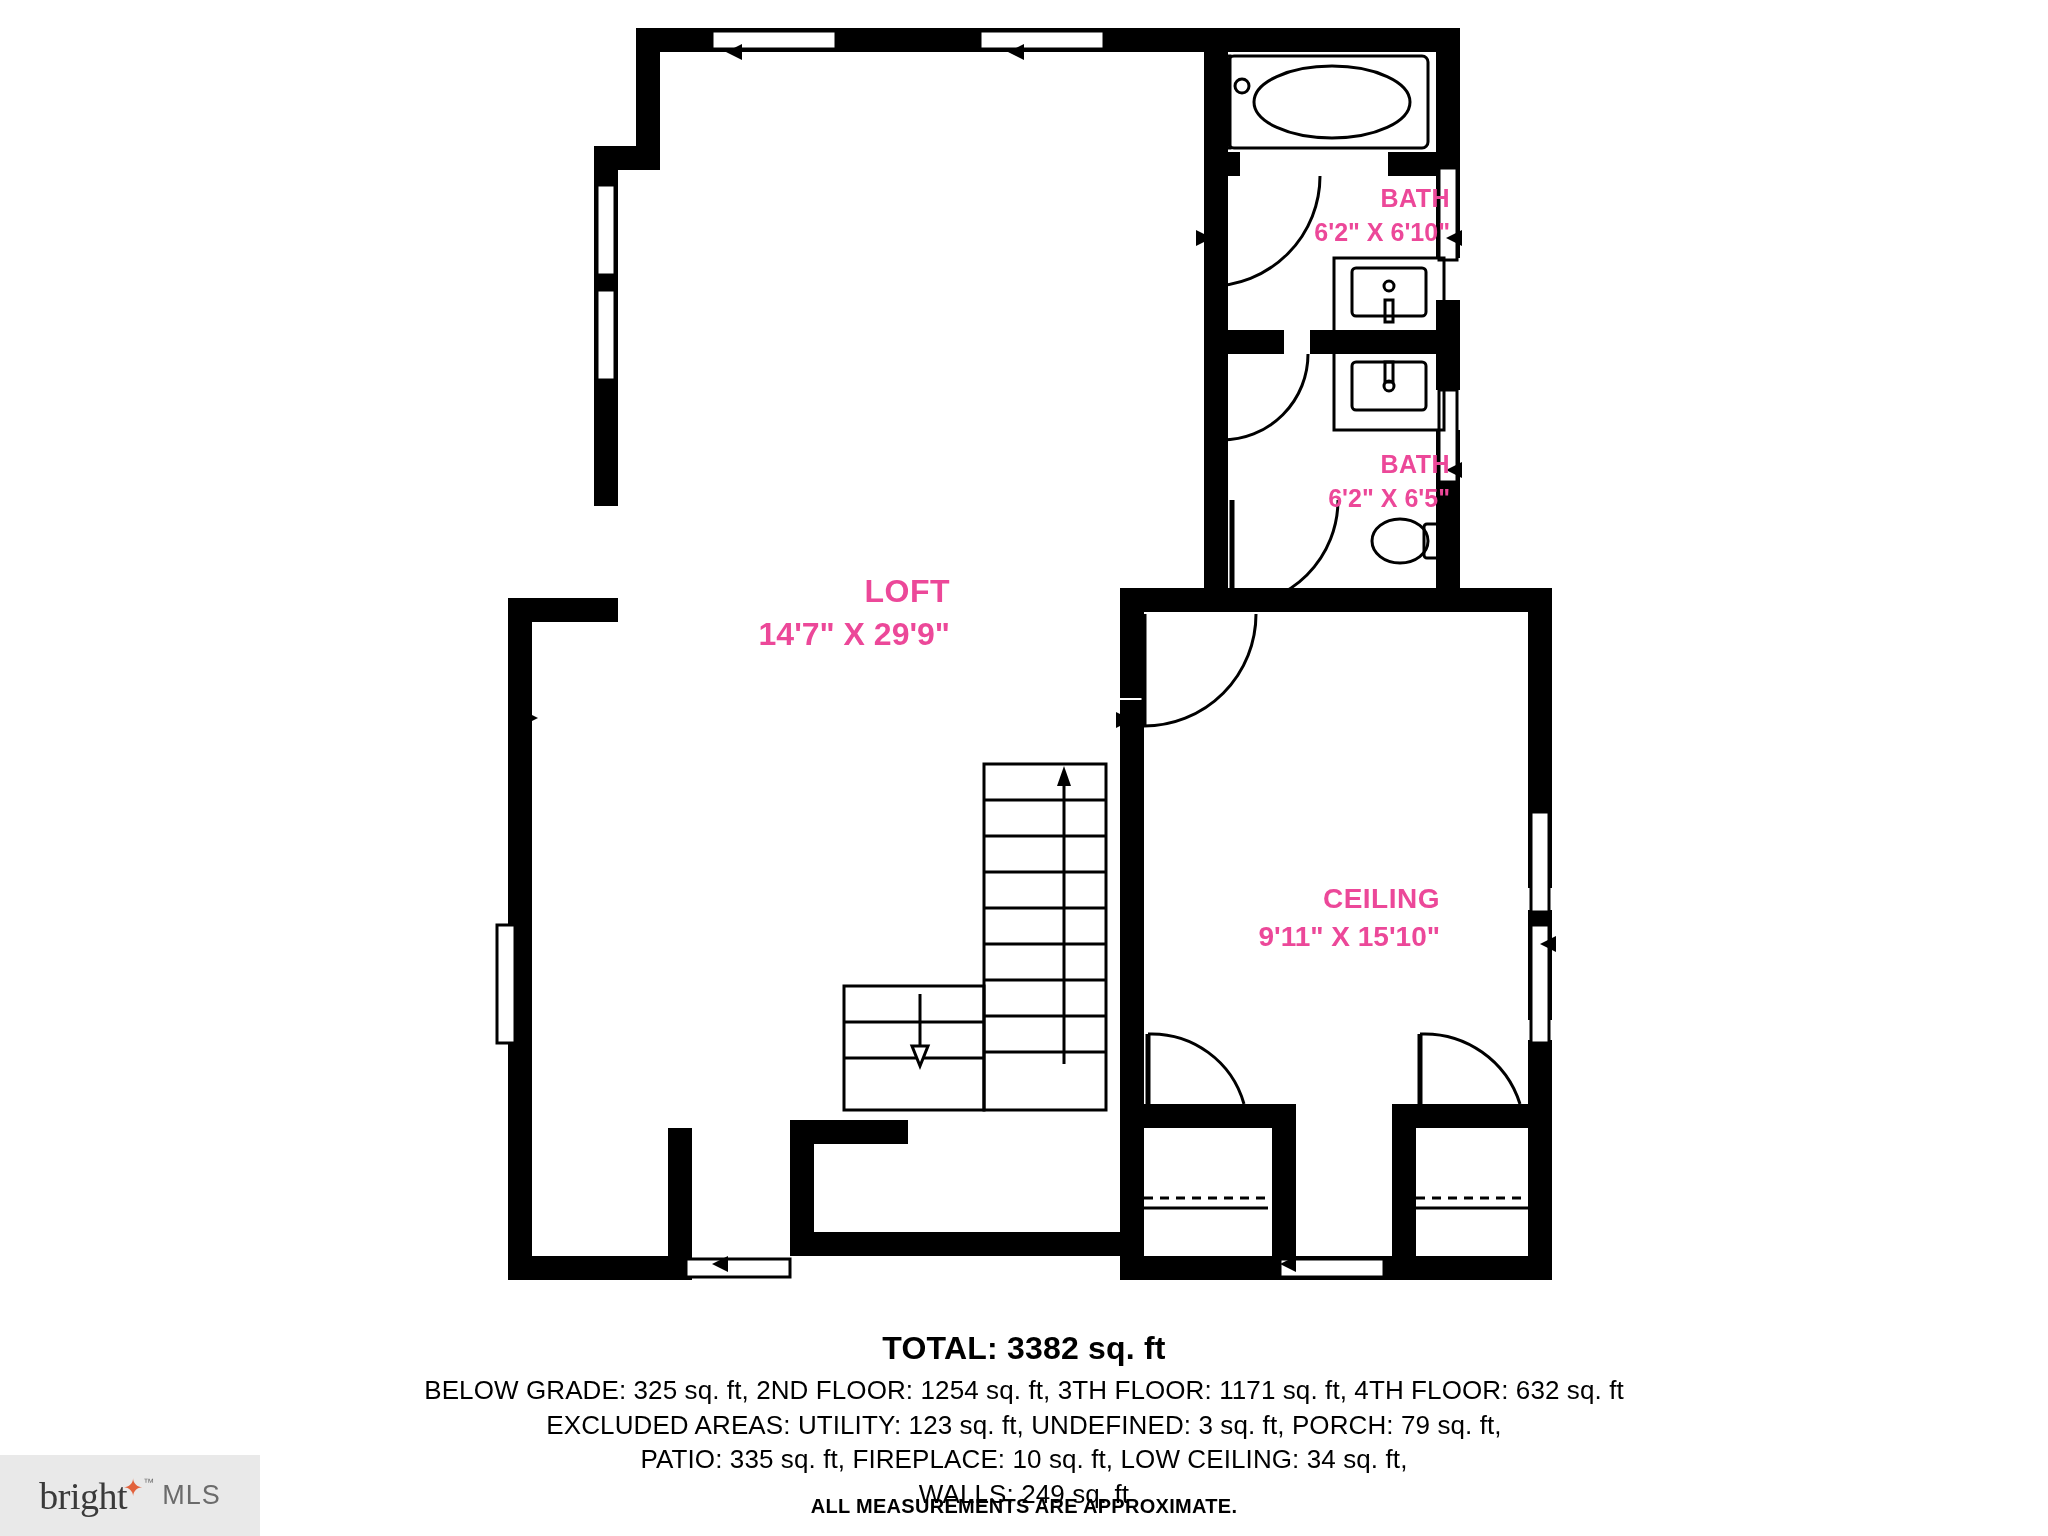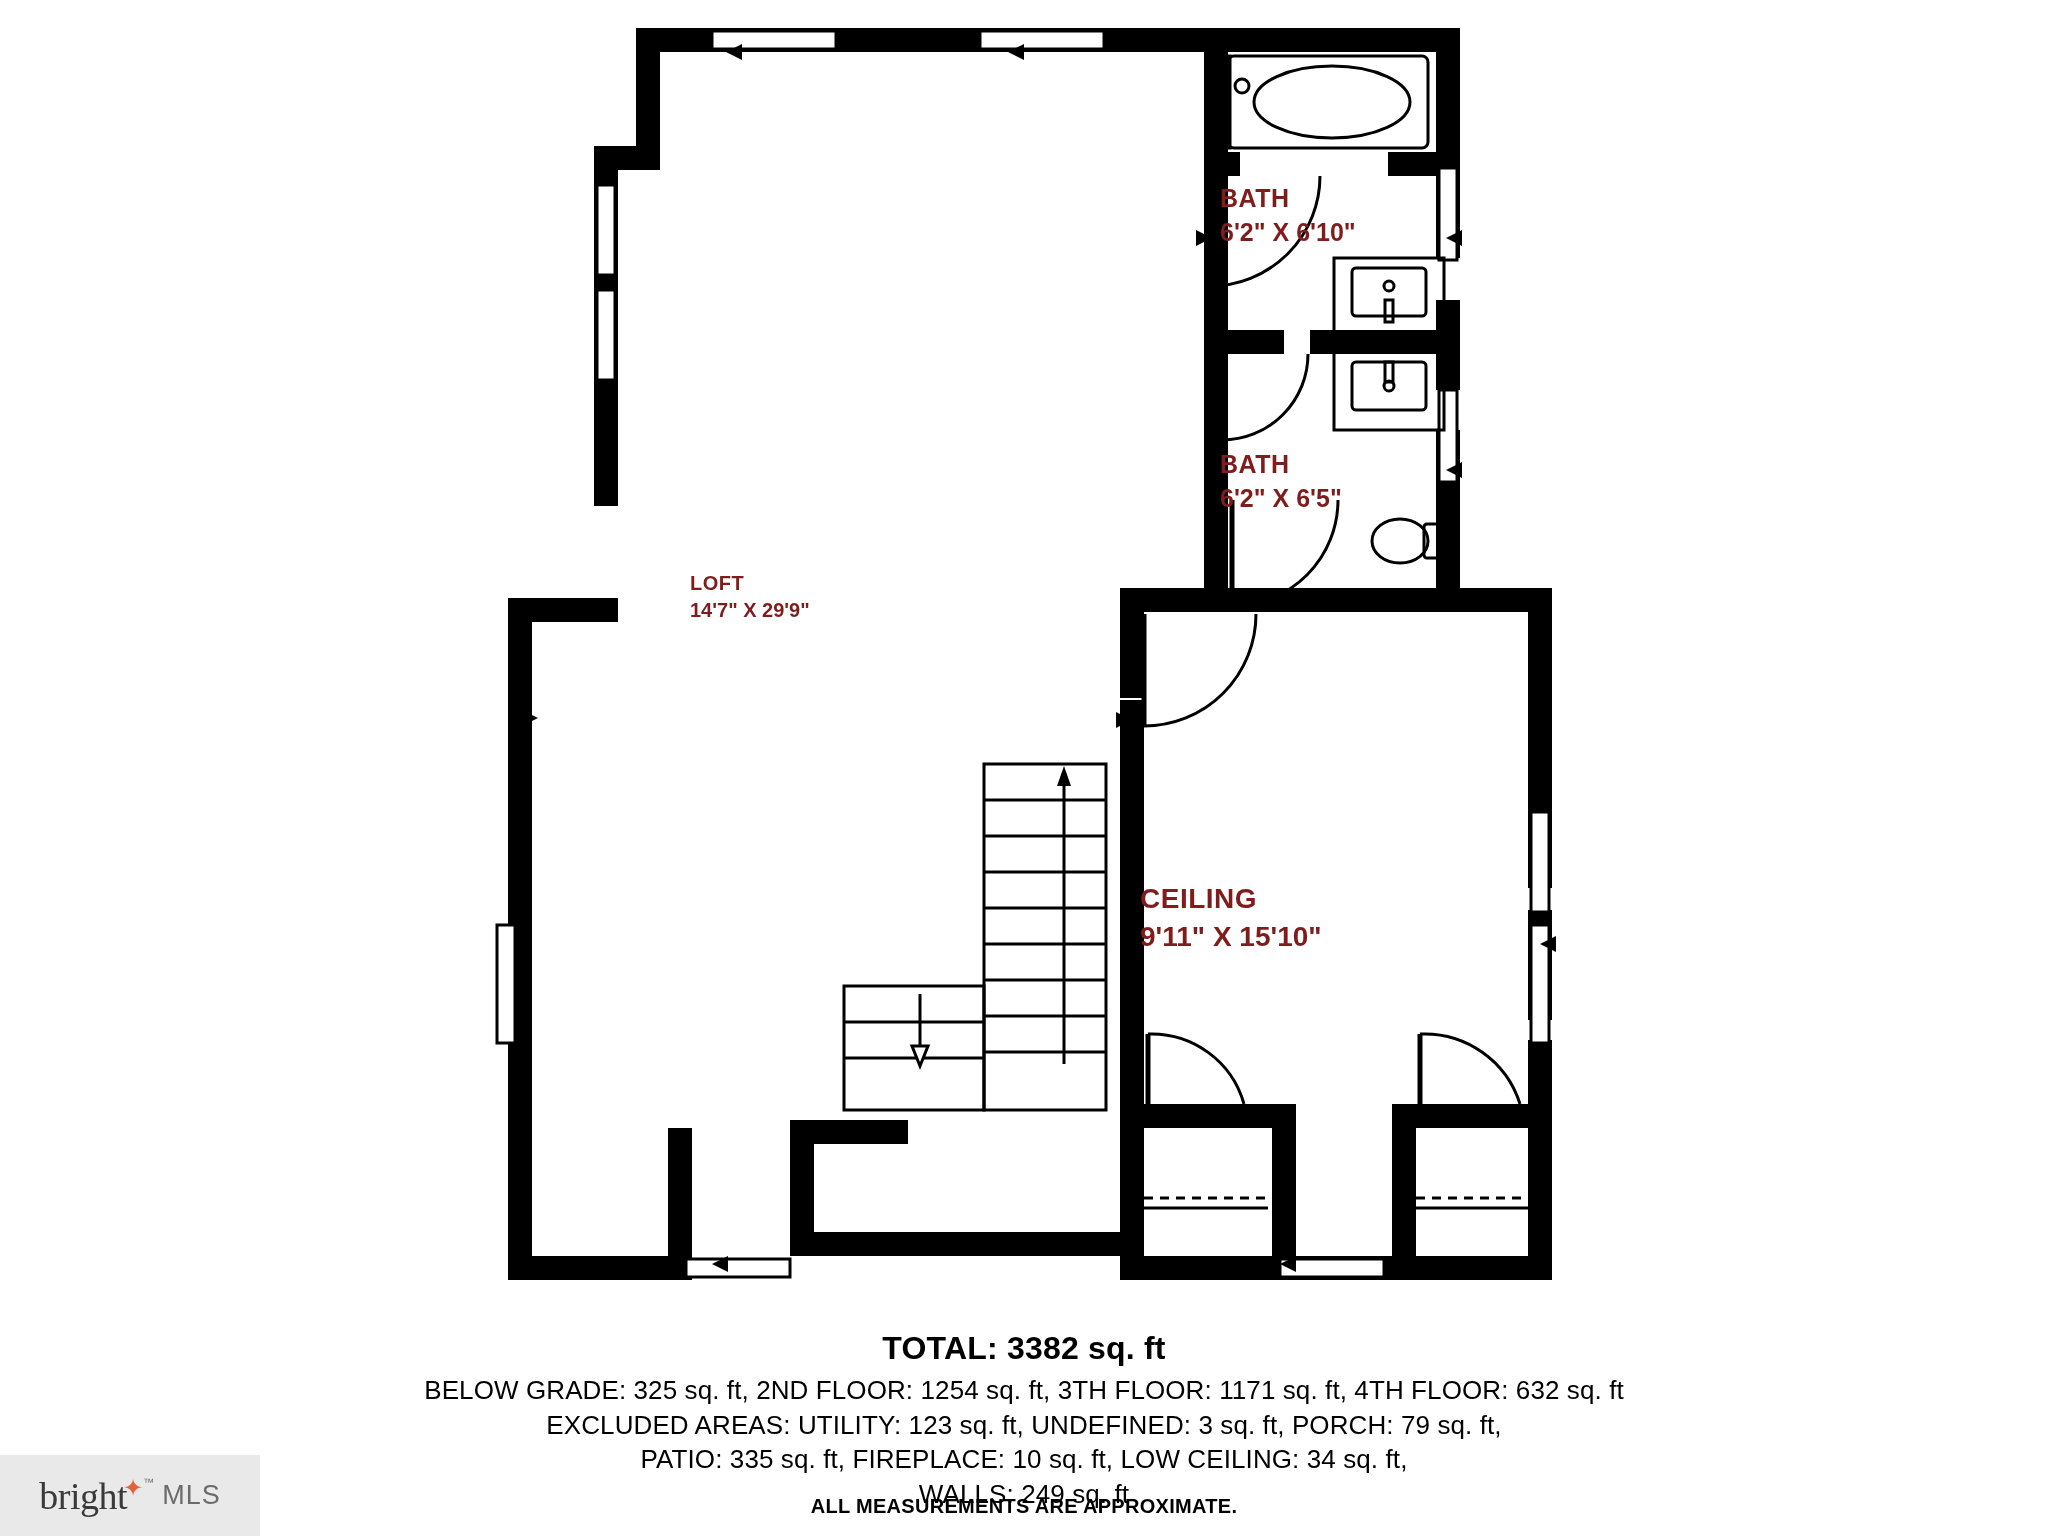--- a/index.html
+++ b/index.html
@@ -16,39 +16,39 @@
   }
   #plan {
     position: absolute;
     left: 0;
     top: 0;
     width: 2048px;
     height: 1536px;
   }
   .room-label {
     position: absolute;
-    text-align: left;
+    text-align: right;
     font-family: "Liberation Sans", sans-serif;
     font-weight: bold;
-    color: #7f1d1d;
+    color: #ec4899;
     white-space: nowrap;
     line-height: 1.35;
   }
   .room-name {
     display: block;
     letter-spacing: 0.5px;
   }
   .room-dims {
     display: block;
   }
   #loft-label {
     left: 690px;
     top: 570px;
     width: 260px;
-    font-size: 20px;
+    font-size: 32px;
   }
   #bath1-label {
     left: 1220px;
     top: 182px;
     width: 230px;
     font-size: 25px;
   }
   #bath2-label {
     left: 1220px;
     top: 448px;

